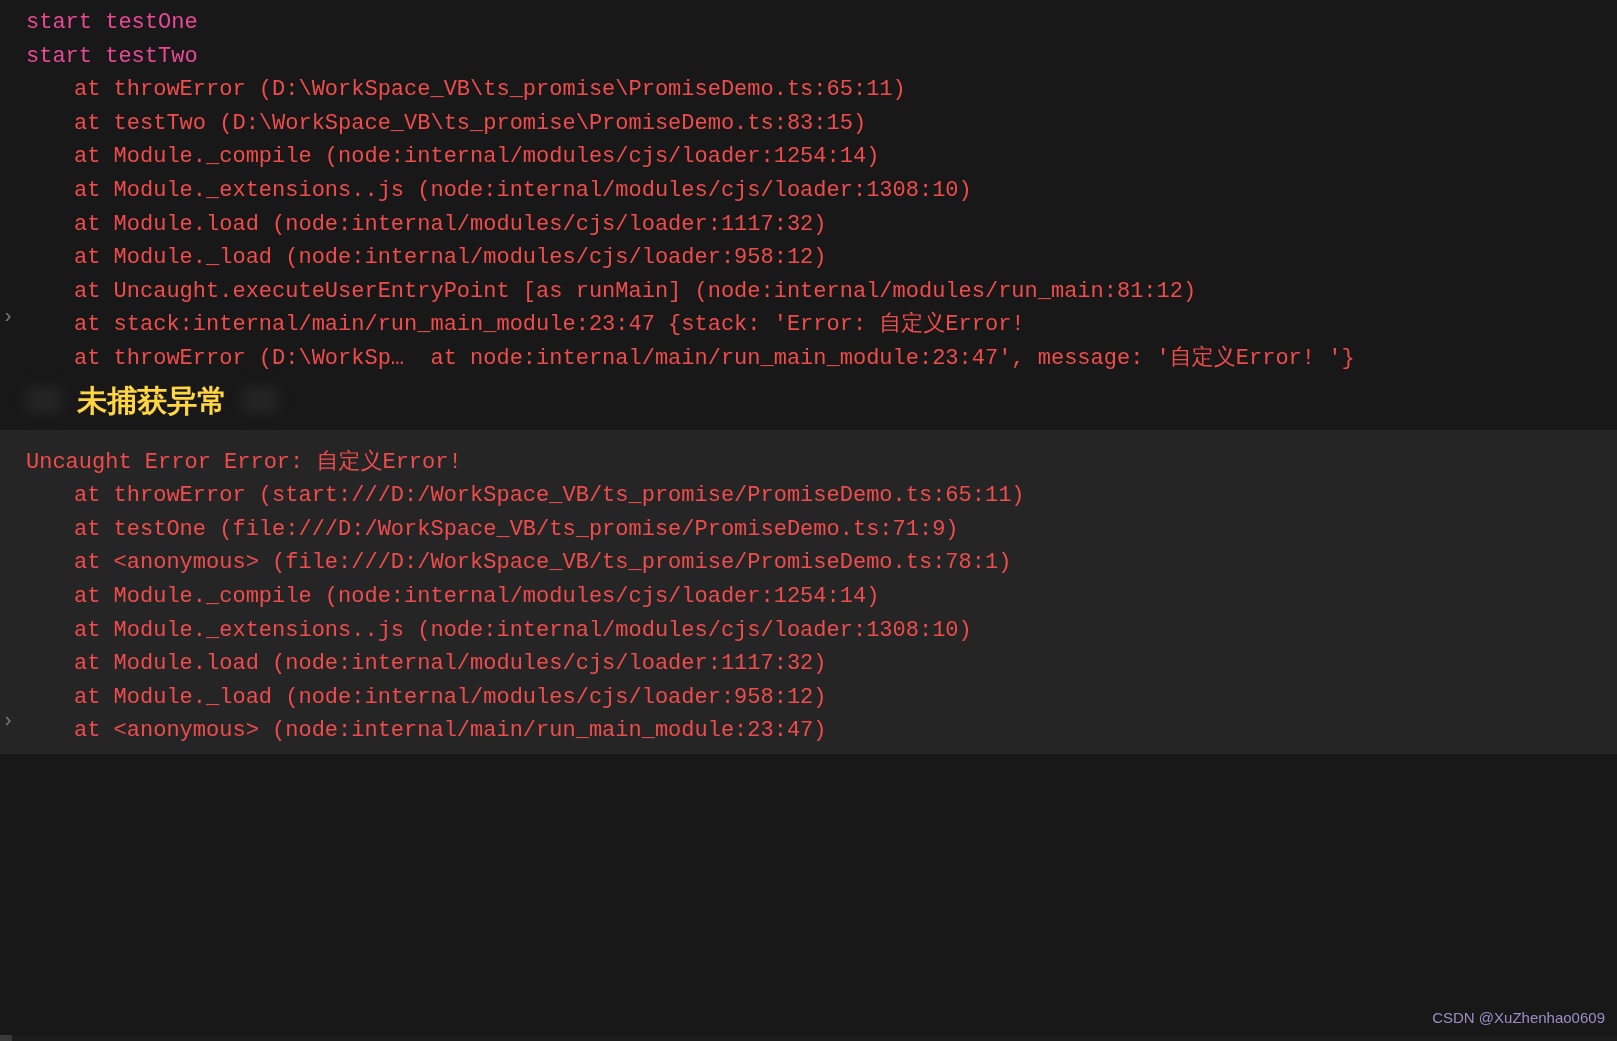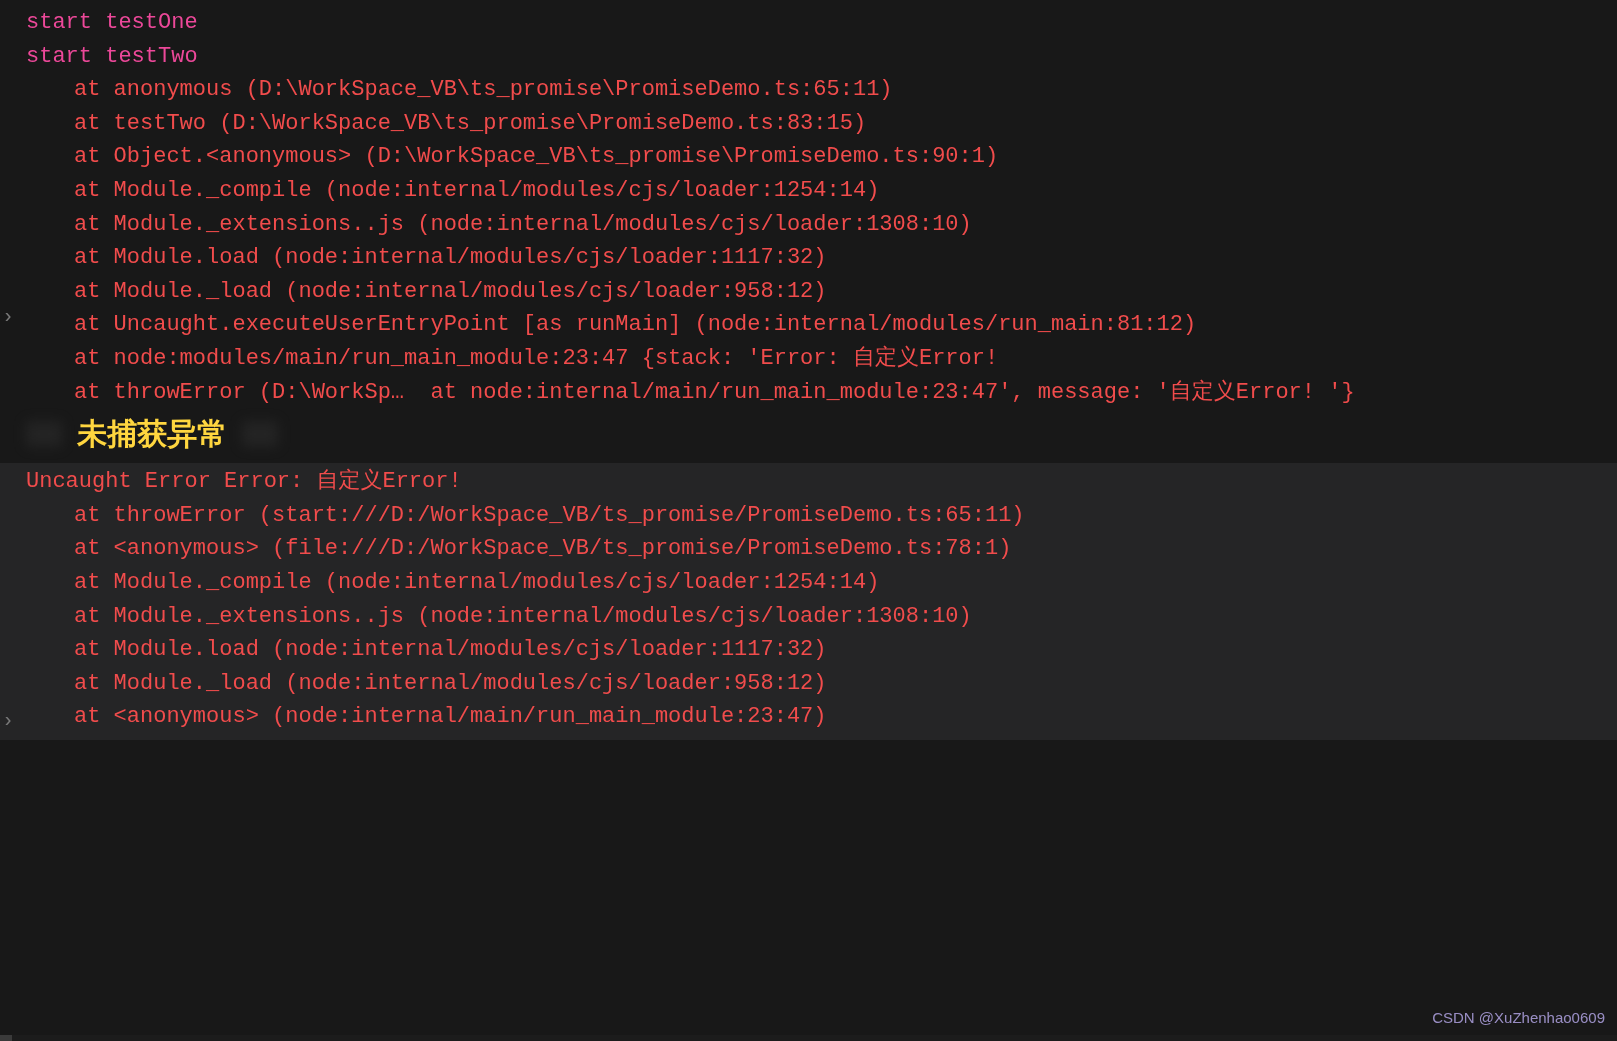--- a/index.html
+++ b/index.html
@@ -56,21 +56,21 @@
     color: #ffd63f;
     font-family: Liberation Sans, sans-serif;
     font-size: 30px;
     font-weight: 600;
     margin: 0 2px;
   }
   .uncaught-block {
     background: #252526;
     margin-left: -26px;
     padding-left: 26px;
-    padding-top: 2px;
+    padding-top: 16px;
     padding-bottom: 6px;
   }
   .watermark {
     position: absolute;
     right: 12px;
     bottom: 6px;
     color: #c4b5fd;
     font-family: "Microsoft YaHei", sans-serif;
     font-size: 15px;
     opacity: 0.75;
@@ -93,40 +93,40 @@
 <body>
 
 <div class="console">
 
   <span class="chev chev1">›</span>
   <span class="chev chev2">›</span>
 
   <div class="line blue">start testOne</div>
   <div class="line blue">start testTwo</div>
 
-  <div class="line err indent">at anonymous (D:\WorkSpace_VB\ts_promise\PromiseDemo.ts:65:11)</div>
+  <div class="line err indent">at throwError (D:\WorkSpace_VB\ts_promise\PromiseDemo.ts:65:11)</div>
   <div class="line err indent">at testTwo (D:\WorkSpace_VB\ts_promise\PromiseDemo.ts:83:15)</div>
-  <div class="line err indent">at Object.&lt;anonymous&gt; (D:\WorkSpace_VB\ts_promise\PromiseDemo.ts:90:1)</div>
   <div class="line err indent">at Module._compile (node:internal/modules/cjs/loader:1254:14)</div>
   <div class="line err indent">at Module._extensions..js (node:internal/modules/cjs/loader:1308:10)</div>
   <div class="line err indent">at Module.load (node:internal/modules/cjs/loader:1117:32)</div>
   <div class="line err indent">at Module._load (node:internal/modules/cjs/loader:958:12)</div>
   <div class="line err indent">at Uncaught.executeUserEntryPoint [as runMain] (node:internal/modules/run_main:81:12)</div>
-  <div class="line err indent">at node:modules/main/run_main_module:23:47 {stack: 'Error: 自定义Error!</div>
+  <div class="line err indent">at stack:internal/main/run_main_module:23:47 {stack: 'Error: 自定义Error!</div>
   <div class="line err indent">at throwError (D:\WorkSp…  at node:internal/main/run_main_module:23:47', message: '自定义Error! '}</div>
 
   <div class="label-row">
     <span class="label-smudge-l"></span>
     <span class="label-text">未捕获异常</span>
     <span class="label-smudge-r"></span>
   </div>
 
   <div class="uncaught-block">
     <div class="line err">Uncaught Error Error: 自定义Error!</div>
     <div class="line err indent">at throwError (start:///D:/WorkSpace_VB/ts_promise/PromiseDemo.ts:65:11)</div>
+    <div class="line err indent">at testOne (file:///D:/WorkSpace_VB/ts_promise/PromiseDemo.ts:71:9)</div>
     <div class="line err indent">at &lt;anonymous&gt; (file:///D:/WorkSpace_VB/ts_promise/PromiseDemo.ts:78:1)</div>
     <div class="line err indent">at Module._compile (node:internal/modules/cjs/loader:1254:14)</div>
     <div class="line err indent">at Module._extensions..js (node:internal/modules/cjs/loader:1308:10)</div>
     <div class="line err indent">at Module.load (node:internal/modules/cjs/loader:1117:32)</div>
     <div class="line err indent">at Module._load (node:internal/modules/cjs/loader:958:12)</div>
     <div class="line err indent">at &lt;anonymous&gt; (node:internal/main/run_main_module:23:47)</div>
   </div>
 
   <div class="watermark">CSDN @XuZhenhao0609</div>
   <div class="scroll-thin"></div>

